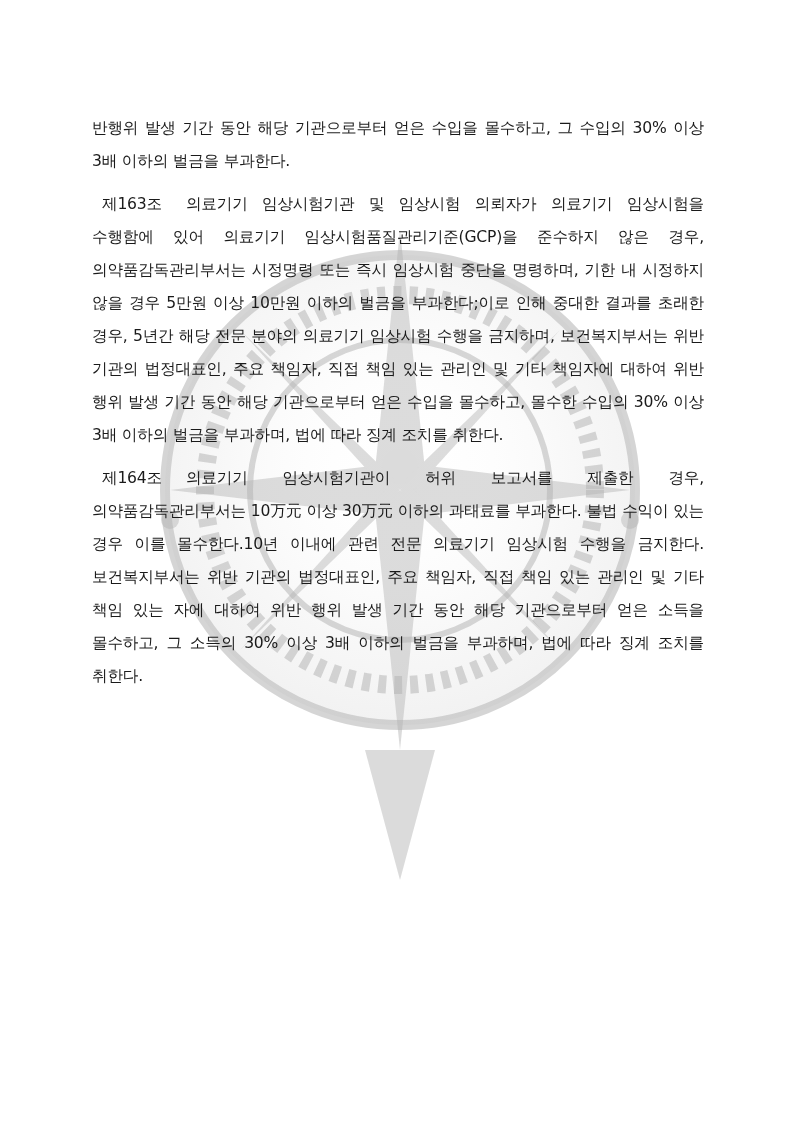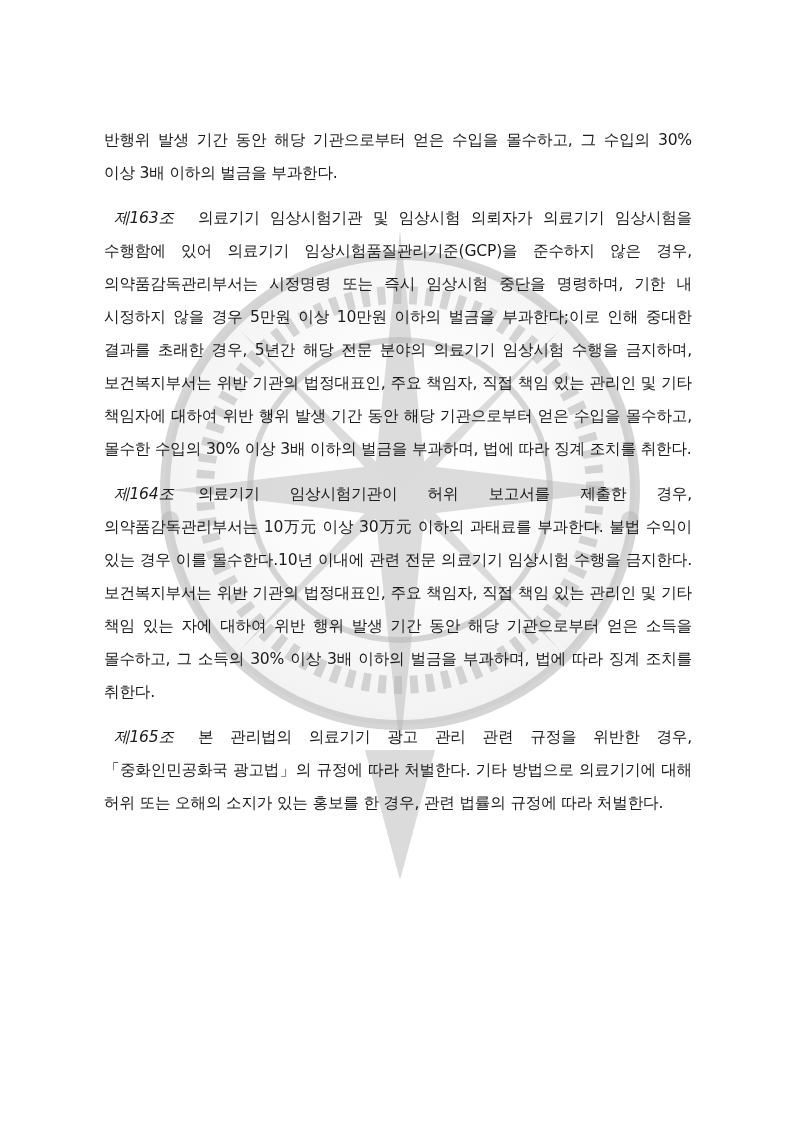--- a/index.html
+++ b/index.html
@@ -25,38 +25,37 @@
       z-index: 0;
     }
     .page {
       position: absolute;
       left: 92px;
       top: 112px;
       width: 612px;
       z-index: 1;
     }
     .para {
-      margin: 12px;
+      margin: 0;
       font-size: 15.6px;
       line-height: 33px;
       letter-spacing: -0.2px;
       text-align: justify;
       word-break: keep-all;
     }
     .para.continuation {
       margin-bottom: 10px;
     }
     .article {
       margin-bottom: 10px;
     }
     .article-no {
       display: inline-block;
       padding-left: 10px;
       margin-right: 24px;
-      font-style: italic;
     }
   </style>
 </head>
 <body>
 
 <svg class="watermark" viewBox="0 0 500 700" xmlns="http://www.w3.org/2000/svg">
   <defs>
     <radialGradient id="wmgrad" cx="50%" cy="45%" r="55%">
       <stop offset="0%" stop-color="#ffffff" stop-opacity="0"></stop>
       <stop offset="70%" stop-color="#c8c8c8" stop-opacity="0.35"></stop>
@@ -95,17 +94,14 @@
   <p class="para continuation">반행위 발생 기간 동안 해당 기관으로부터 얻은 수입을 몰수하고, 그 수입의 30% 이상 3배 이하의 벌금을 부과한다.</p>
 
   <p class="para article">
     <span class="article-no">제163조</span><span>의료기기 임상시험기관 및 임상시험 의뢰자가 의료기기 임상시험을 수행함에 있어 의료기기 임상시험품질관리기준(GCP)을 준수하지 않은 경우, 의약품감독관리부서는 시정명령 또는 즉시 임상시험 중단을 명령하며, 기한 내 시정하지 않을 경우 5만원 이상 10만원 이하의 벌금을 부과한다;이로 인해 중대한 결과를 초래한 경우, 5년간 해당 전문 분야의 의료기기 임상시험 수행을 금지하며, 보건복지부서는 위반 기관의 법정대표인, 주요 책임자, 직접 책임 있는 관리인 및 기타 책임자에 대하여 위반 행위 발생 기간 동안 해당 기관으로부터 얻은 수입을 몰수하고, 몰수한 수입의 30% 이상 3배 이하의 벌금을 부과하며, 법에 따라 징계 조치를 취한다.</span>
   </p>
 
   <p class="para article">
     <span class="article-no">제164조</span><span>의료기기 임상시험기관이 허위 보고서를 제출한 경우, 의약품감독관리부서는 10万元 이상 30万元 이하의 과태료를 부과한다. 불법 수익이 있는 경우 이를 몰수한다.10년 이내에 관련 전문 의료기기 임상시험 수행을 금지한다. 보건복지부서는 위반 기관의 법정대표인, 주요 책임자, 직접 책임 있는 관리인 및 기타 책임 있는 자에 대하여 위반 행위 발생 기간 동안 해당 기관으로부터 얻은 소득을 몰수하고, 그 소득의 30% 이상 3배 이하의 벌금을 부과하며, 법에 따라 징계 조치를 취한다.</span>
   </p>
 
-  <p class="para article">
-    <span class="article-no">제165조</span><span>본 관리법의 의료기기 광고 관리 관련 규정을 위반한 경우, 「중화인민공화국 광고법」의 규정에 따라 처벌한다. 기타 방법으로 의료기기에 대해 허위 또는 오해의 소지가 있는 홍보를 한 경우, 관련 법률의 규정에 따라 처벌한다.</span>
-  </p>
 
 </main>
 
 </body></html>

